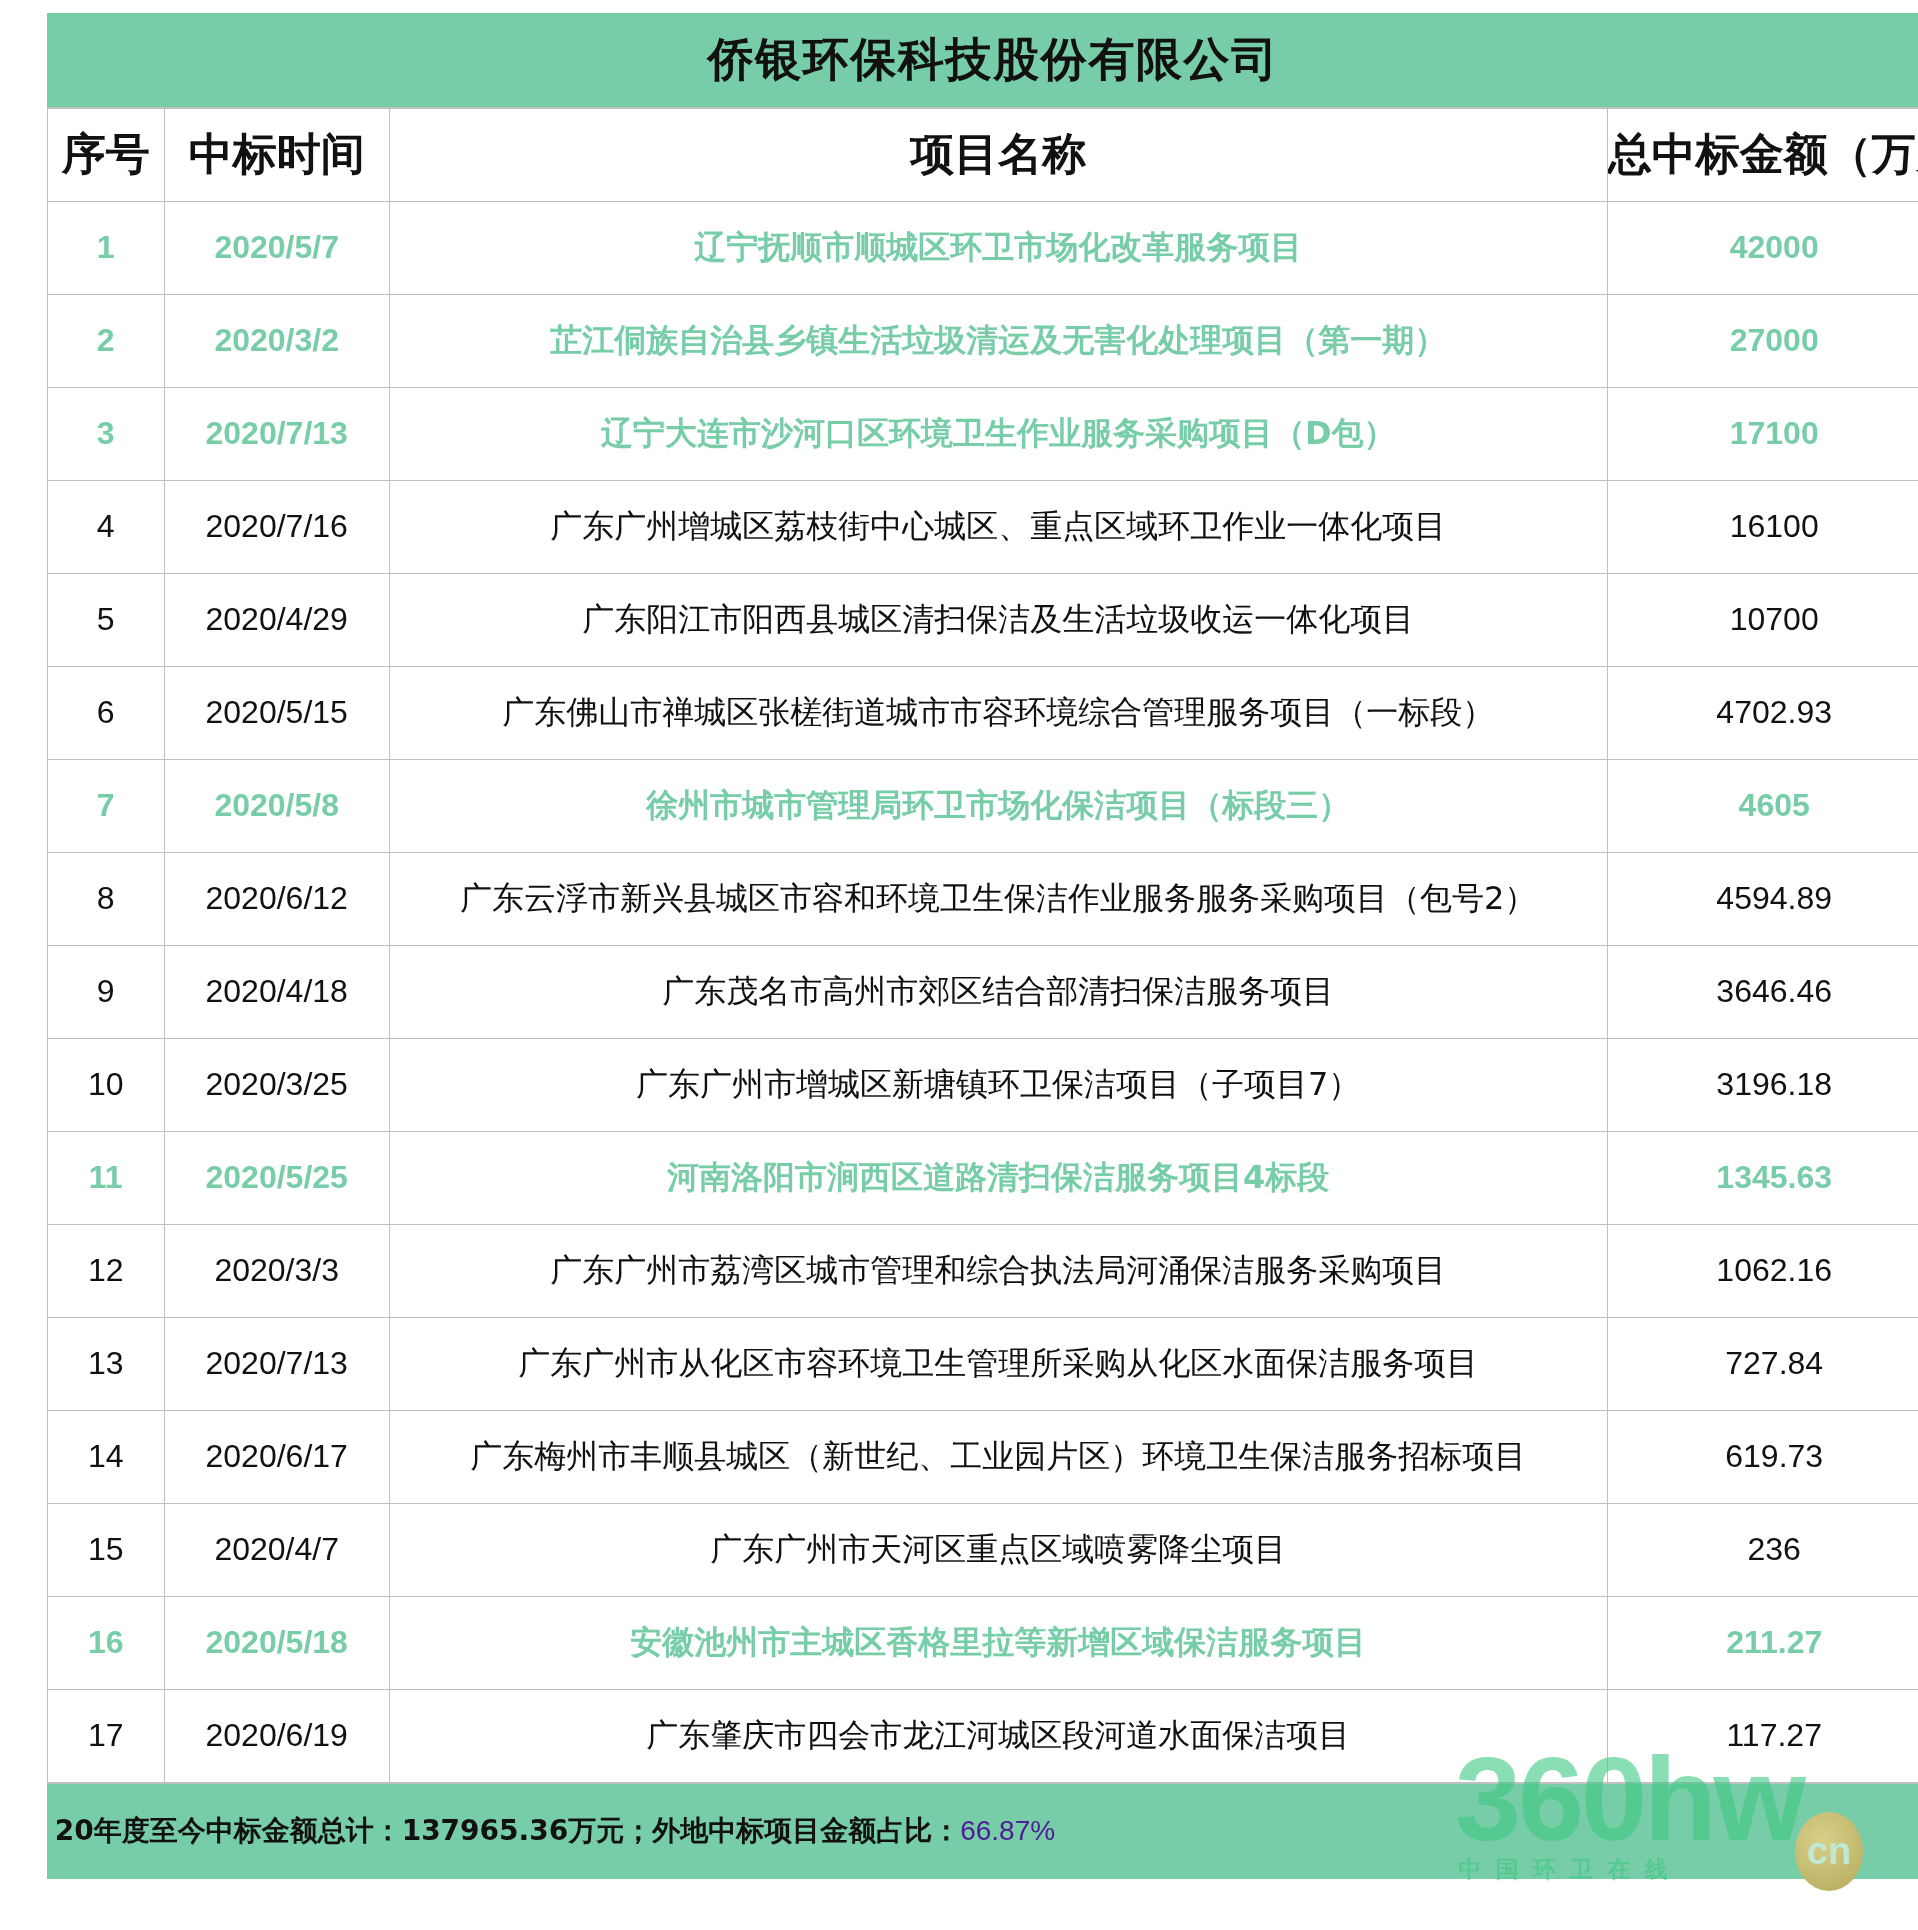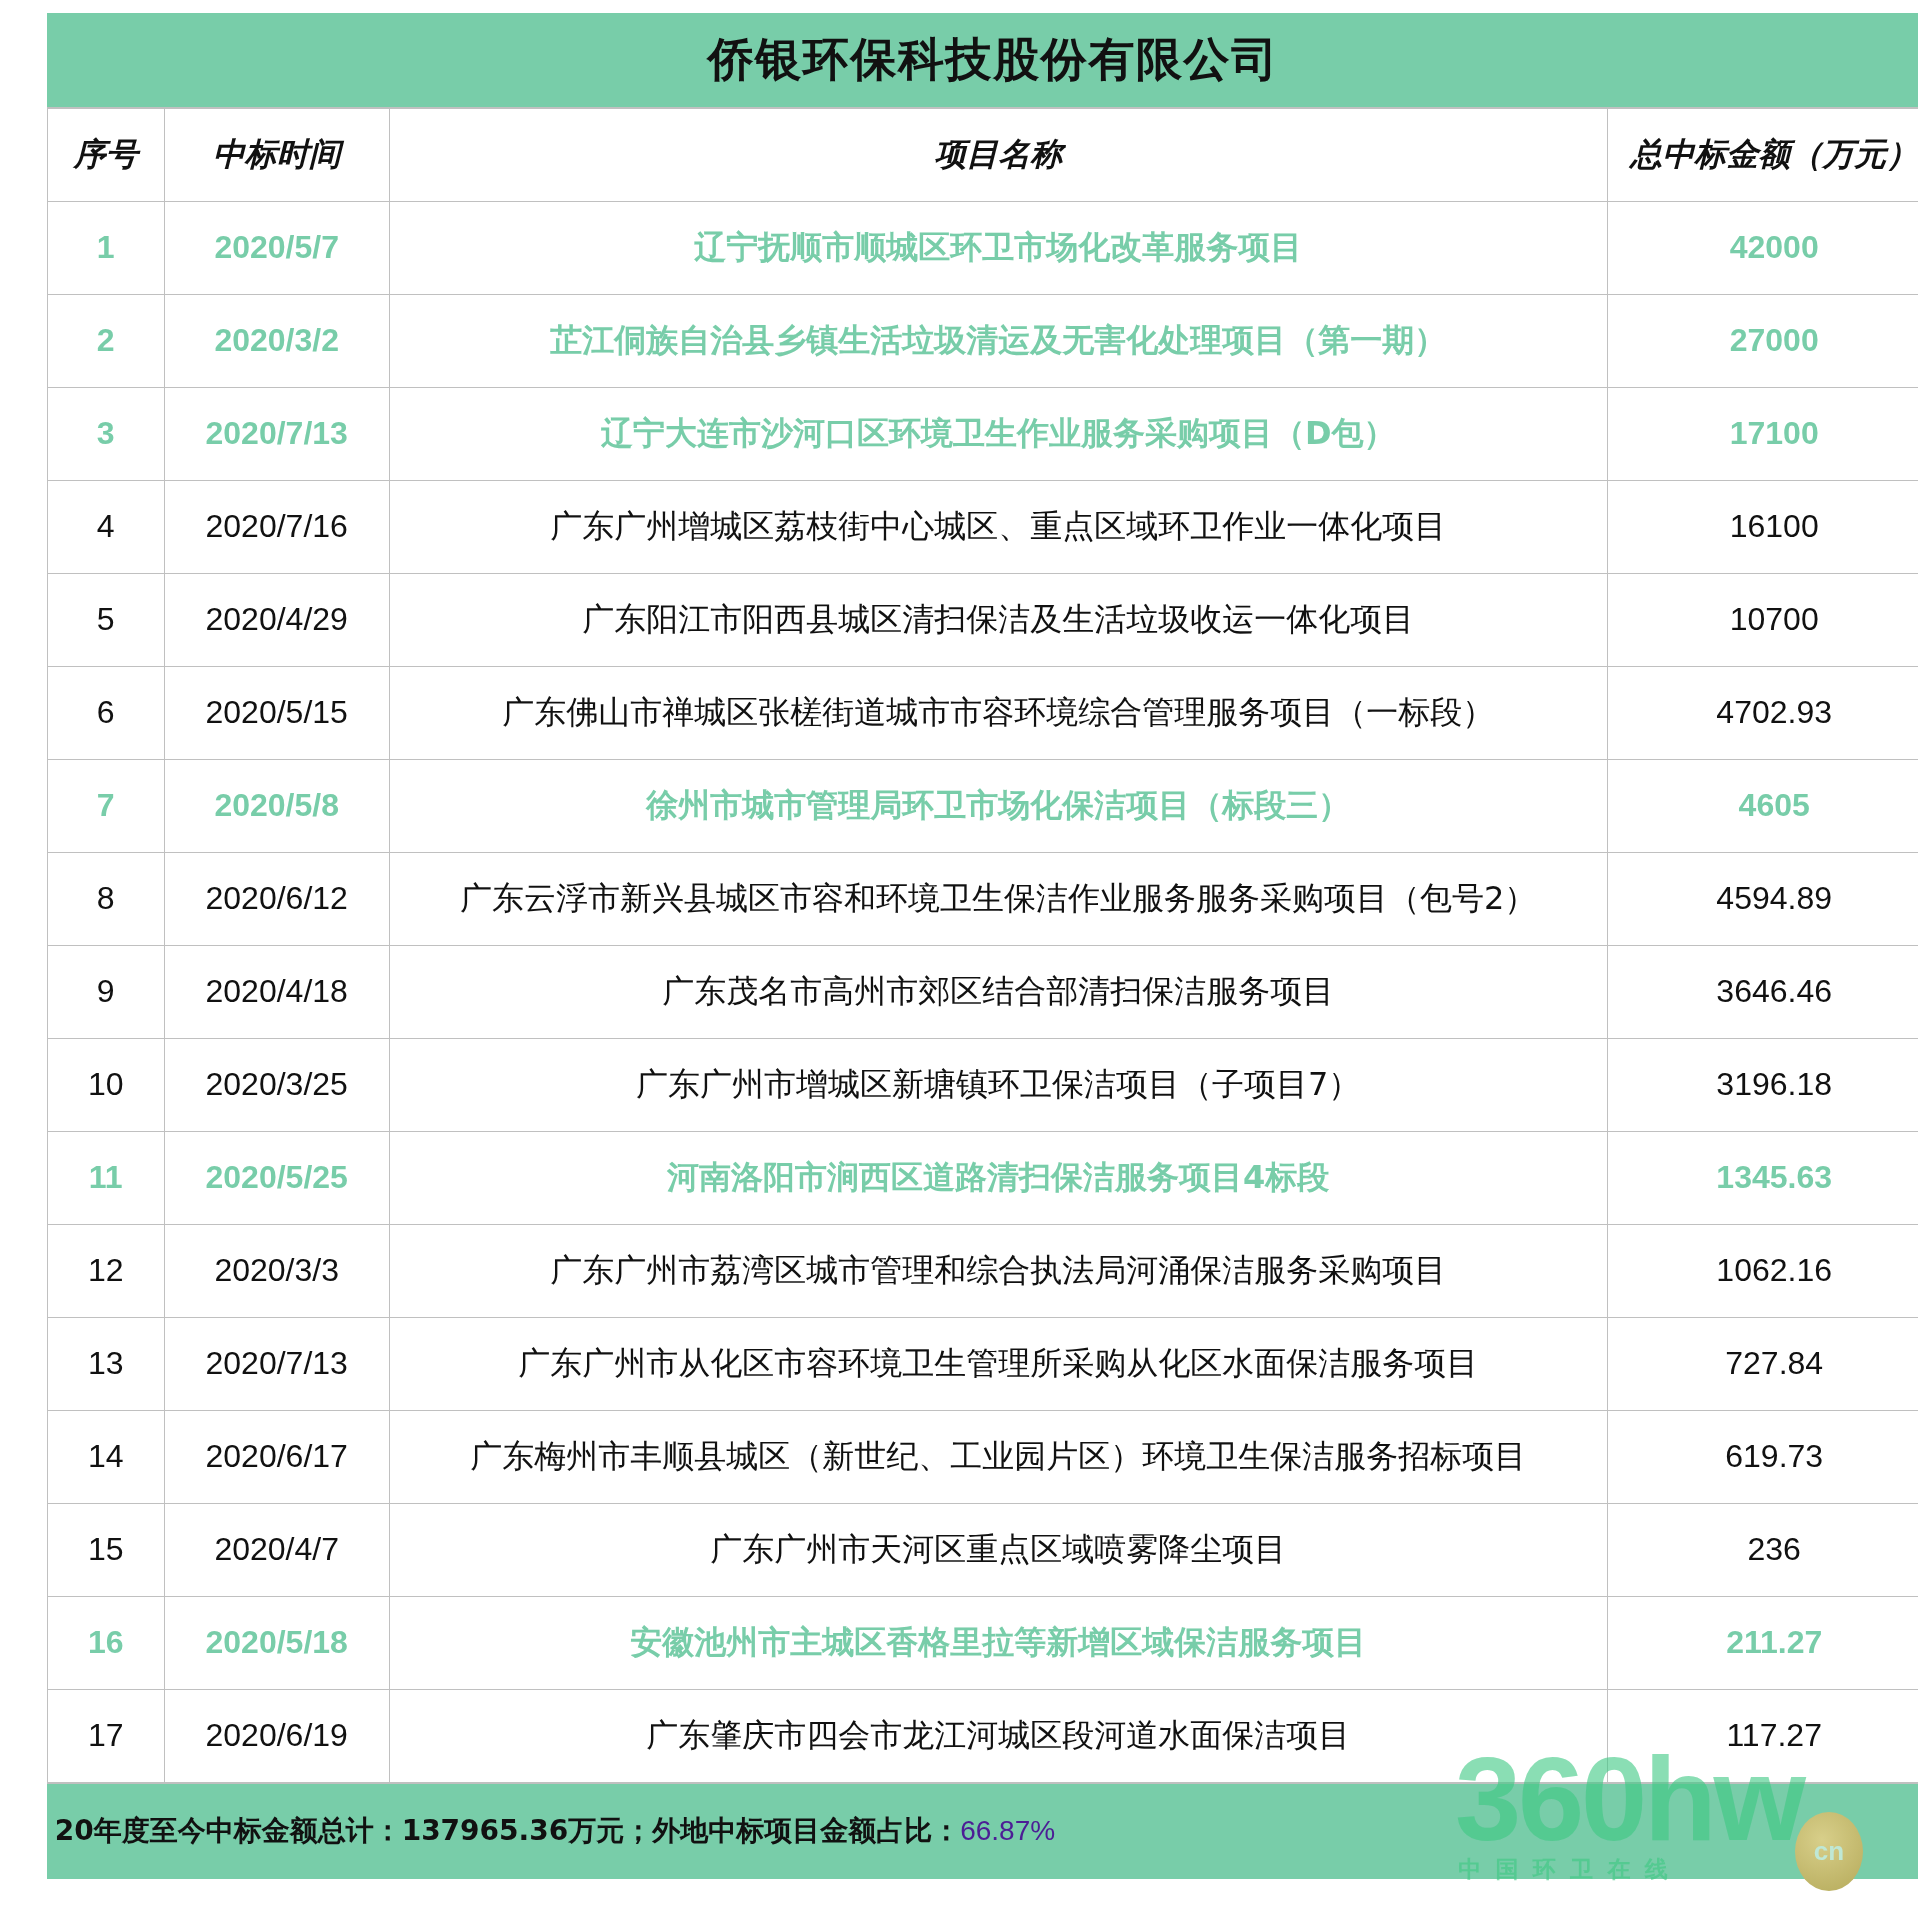--- a/index.html
+++ b/index.html
@@ -5,36 +5,36 @@
   html, body { margin:0; padding:0; background:#ffffff; }
   body { width:1918px; height:1930px; position:relative; overflow:hidden;
          font-family:"DejaVu Sans","Liberation Sans",sans-serif; }
   .sheet { position:absolute; left:12.7px; top:12.7px; width:1893px;padding-left:34px; }
   .title-bar { height:94px; background:#78cda9; display:flex; align-items:center; justify-content:center;
                border-bottom:1.6px solid #c0c0c0; }
   .title-bar span { font-size:46px; font-weight:bold; color:#111; letter-spacing:1.6px; }
   table { border-collapse:collapse; width:1893px; table-layout:fixed; }
   td, th { border:1.6px solid #c0c0c0; text-align:center; vertical-align:middle; padding:0;
            height:92px; font-size:32px; color:#111; white-space:nowrap; overflow:hidden; }
-  th { font-weight:bold; font-size:32px; height:92px;font-style:italic; }
+  th { font-weight:bold; font-size:44px; height:92px; }
   col.c1 { width:117px; } col.c2 { width:225px; } col.c3 { width:1218px; } col.c4 { width:334px; }
   tr.hl td { color:#78cda9; font-weight:bold; }
   .num { font-family:"Liberation Sans","DejaVu Sans",sans-serif; }
   .footer { height:95px; background:#78cda9; display:flex; align-items:center; padding-left:8px;
             border-top:1.6px solid #c0c0c0; font-size:28px; font-weight:bold; color:#111; }
   .footer .pct { color:#4c1d95; font-weight:normal; font-family:"Liberation Sans",sans-serif; }
   .watermark { position:absolute; left:1455px; top:1739px; width:429px; height:159px; pointer-events:none; }
   .wm-big { position:absolute; left:0; top:0; font-family:"Liberation Sans",sans-serif; font-weight:bold;
             font-size:119px; color:rgba(60,200,130,0.6); letter-spacing:-3.2px; line-height:119px; }
   .wm-small { position:absolute; left:3.2px; top:115px; font-size:23px; font-weight:bold;
               color:rgba(60,200,130,0.6); letter-spacing:14.3px; }
   .wm-coin { position:absolute; left:340px; top:73px; width:68px; height:79px; border-radius:50%;
              background:radial-gradient(circle at 40% 35%, #d8cf8a, #b5aa5a); display:flex;
              align-items:center; justify-content:center; font-family:"Liberation Sans",sans-serif;
-             font-weight:bold; font-size:26px; color:#bfe8d5; }
+             font-weight:bold; font-size:38px; color:#bfe8d5; }
 </style>
 </head>
 <body>
 
 <div class="sheet">
   <div class="title-bar">
     <span>侨银环保科技股份有限公司</span>
   </div>
 
   <table>

